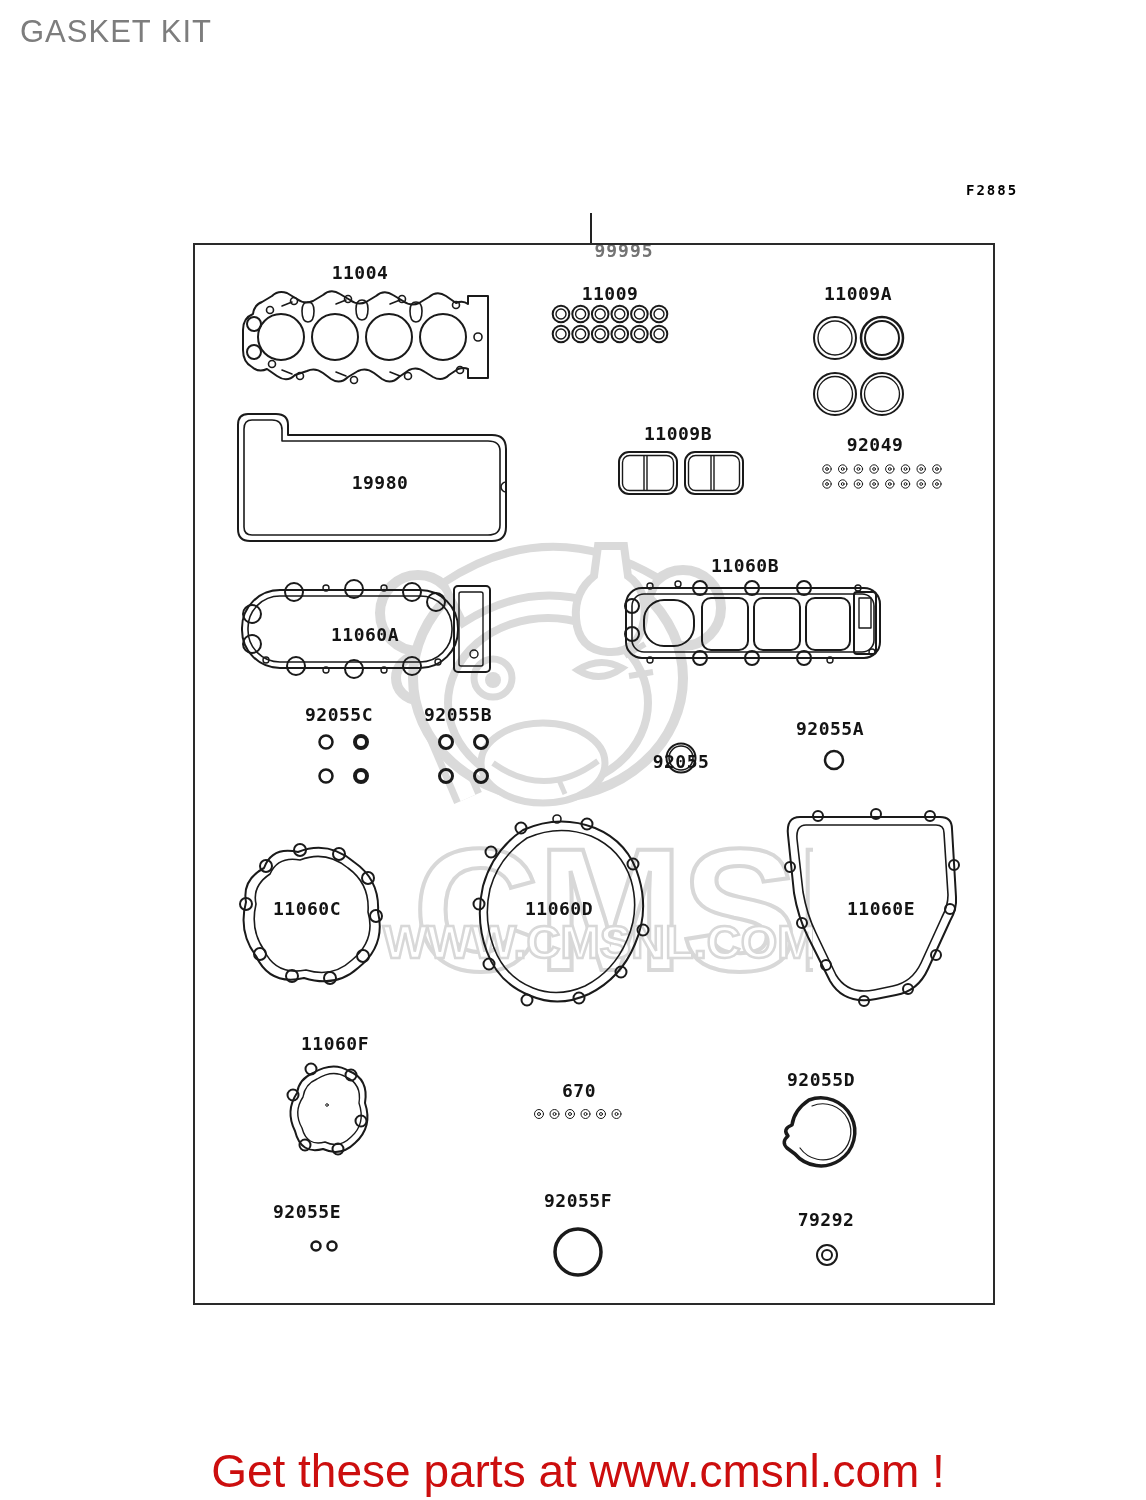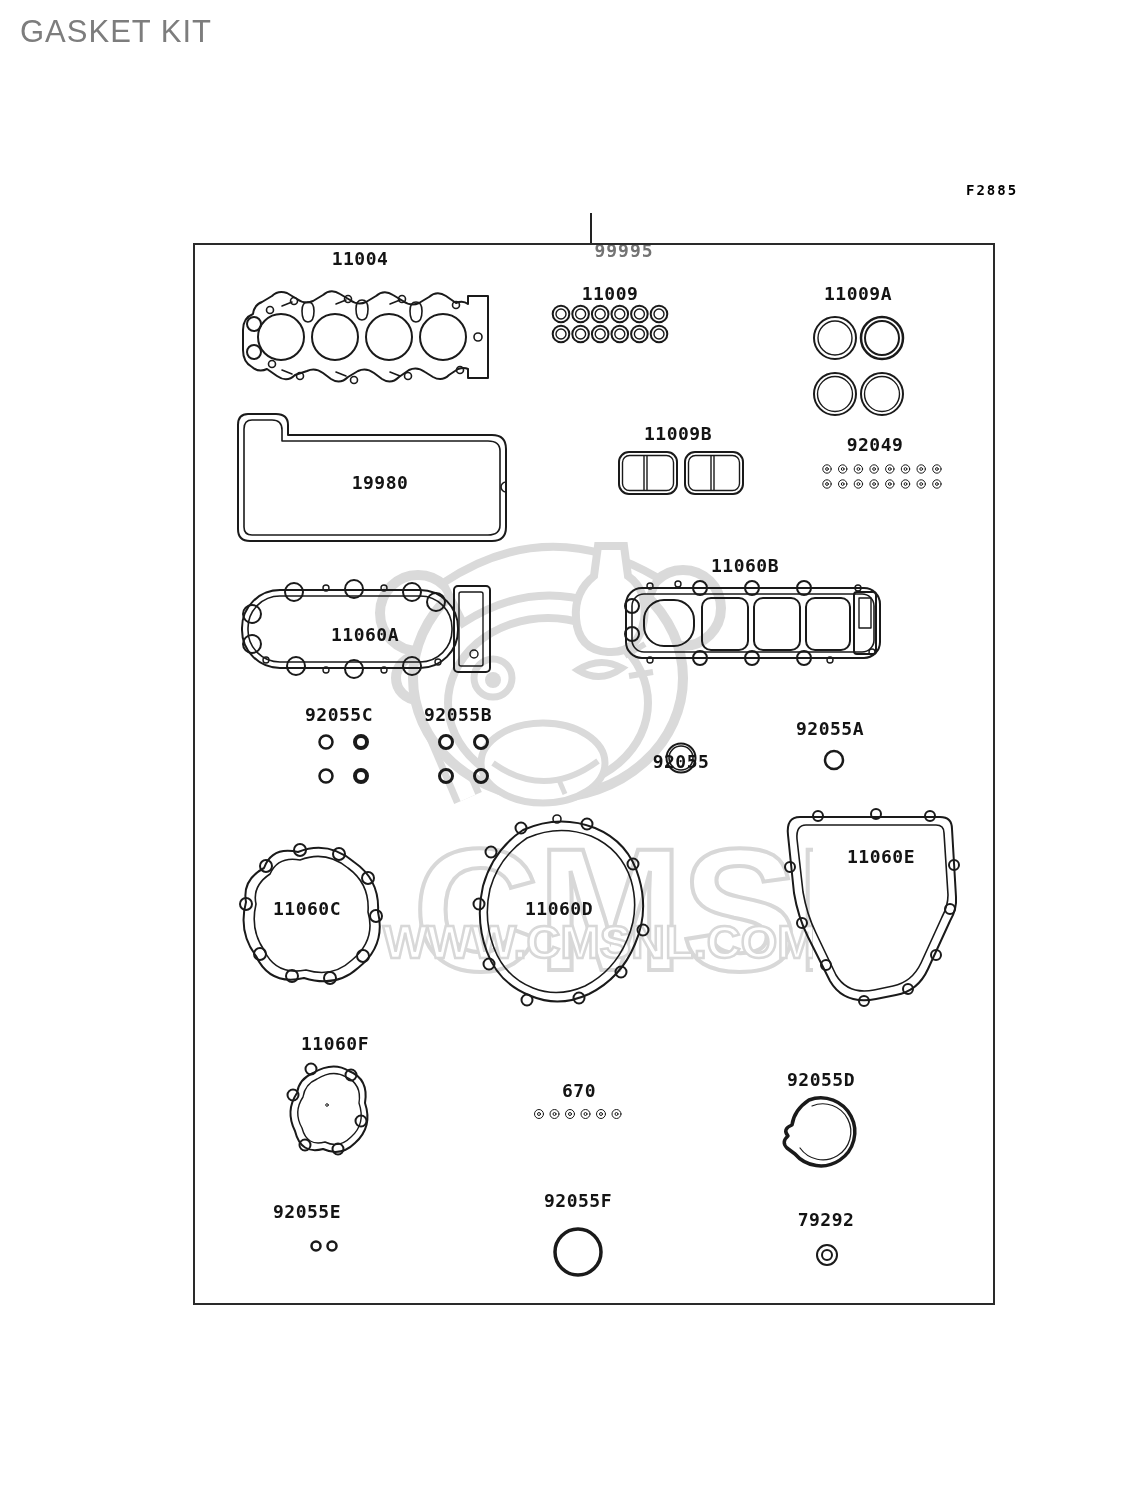--- a/index.html
+++ b/index.html
@@ -27,25 +27,25 @@
   .watermark{position:absolute;left:363px;top:528px;z-index:1;}
   .wm{stroke:#dadada;fill:#ffffff;}
   .wm-line{stroke:#dadada;fill:none;}
   .wm-big{font:bold 175px "Liberation Sans",sans-serif;fill:#ffffff;stroke:#d8d8d8;
           stroke-width:4px;letter-spacing:-2px;}
   .wm-www{font:bold 47px "Liberation Sans",sans-serif;fill:#ffffff;stroke:#d8d8d8;
           stroke-width:2.5px;}
   .footer-text{position:absolute;left:578px;top:1448px;transform:translateX(-50%);
                font-size:46px;line-height:1;white-space:nowrap;font-weight:400;}
   
-  .lb-11004{left:360px;top:248px}.lb-11009{left:610px;top:283px}.lb-11009a{left:858px;top:283px}
+  .lb-11004{left:360px;top:262px}.lb-11009{left:610px;top:283px}.lb-11009a{left:858px;top:283px}
   .lb-11060{left:380px;top:472px}.lb-11009b{left:678px;top:423px}.lb-92049{left:875px;top:434px}
   .lb-11060b{left:745px;top:555px}.lb-11060a{left:365px;top:624px}.lb-92055c{left:339px;top:704px}
   .lb-92055b{left:458px;top:704px}.lb-92055{left:681px;top:751px}.lb-92055a{left:830px;top:718px}
-  .lb-11060c{left:307px;top:898px}.lb-11060d{left:559px;top:898px}.lb-11060e{left:881px;top:846px}
+  .lb-11060c{left:307px;top:898px}.lb-11060d{left:559px;top:898px}.lb-11060e{left:881px;top:898px}
   .lb-11060f{left:335px;top:1033px}.lb-670{left:579px;top:1080px}.lb-92055d{left:821px;top:1069px}
   .lb-92055e{left:307px;top:1201px}.lb-92055f{left:578px;top:1190px}.lb-92065{left:826px;top:1209px}
   
   .art-11004{left:237px;top:288px}.art-11009{left:551px;top:303px}.art-11009a{left:808px;top:310px}
   .art-11060{left:234px;top:410px}.art-11009b{left:617px;top:448px}.art-92049{left:820px;top:461px}
   .art-11060b{left:622px;top:572px}.art-11060a{left:238px;top:580px}.art-92055c{left:312px;top:730px}
   .art-92055b{left:432px;top:730px}.art-92055{left:663px;top:740px}.art-92055a{left:822px;top:748px}
   .art-11060c{left:236px;top:836px}.art-11060d{left:471px;top:812px}.art-11060e{left:780px;top:805px}
   .art-11060f{left:285px;top:1057px}.art-670{left:530px;top:1105px}.art-92055d{left:779px;top:1092px}
   .art-92055e{left:306px;top:1236px}.art-92055f{left:552px;top:1225px}.art-92065{left:814px;top:1242px}
@@ -375,13 +375,14 @@
   <div class="plabel lb-11060c">11060C</div>
   <div class="plabel lb-11060d">11060D</div>
   <div class="plabel lb-11060e">11060E</div>
   <div class="plabel lb-11060f">11060F</div>
   <div class="plabel lb-670">670</div>
   <div class="plabel lb-92055d">92055D</div>
   <div class="plabel lb-92055e">92055E</div>
   <div class="plabel lb-92055f">92055F</div>
   <div class="plabel lb-92065">79292</div>
 
+  <div class="footer-text" style="color: rgb(204, 14, 14);">Get these parts at www.cmsnl.com !</div>
 </div>
 
 </body></html>

